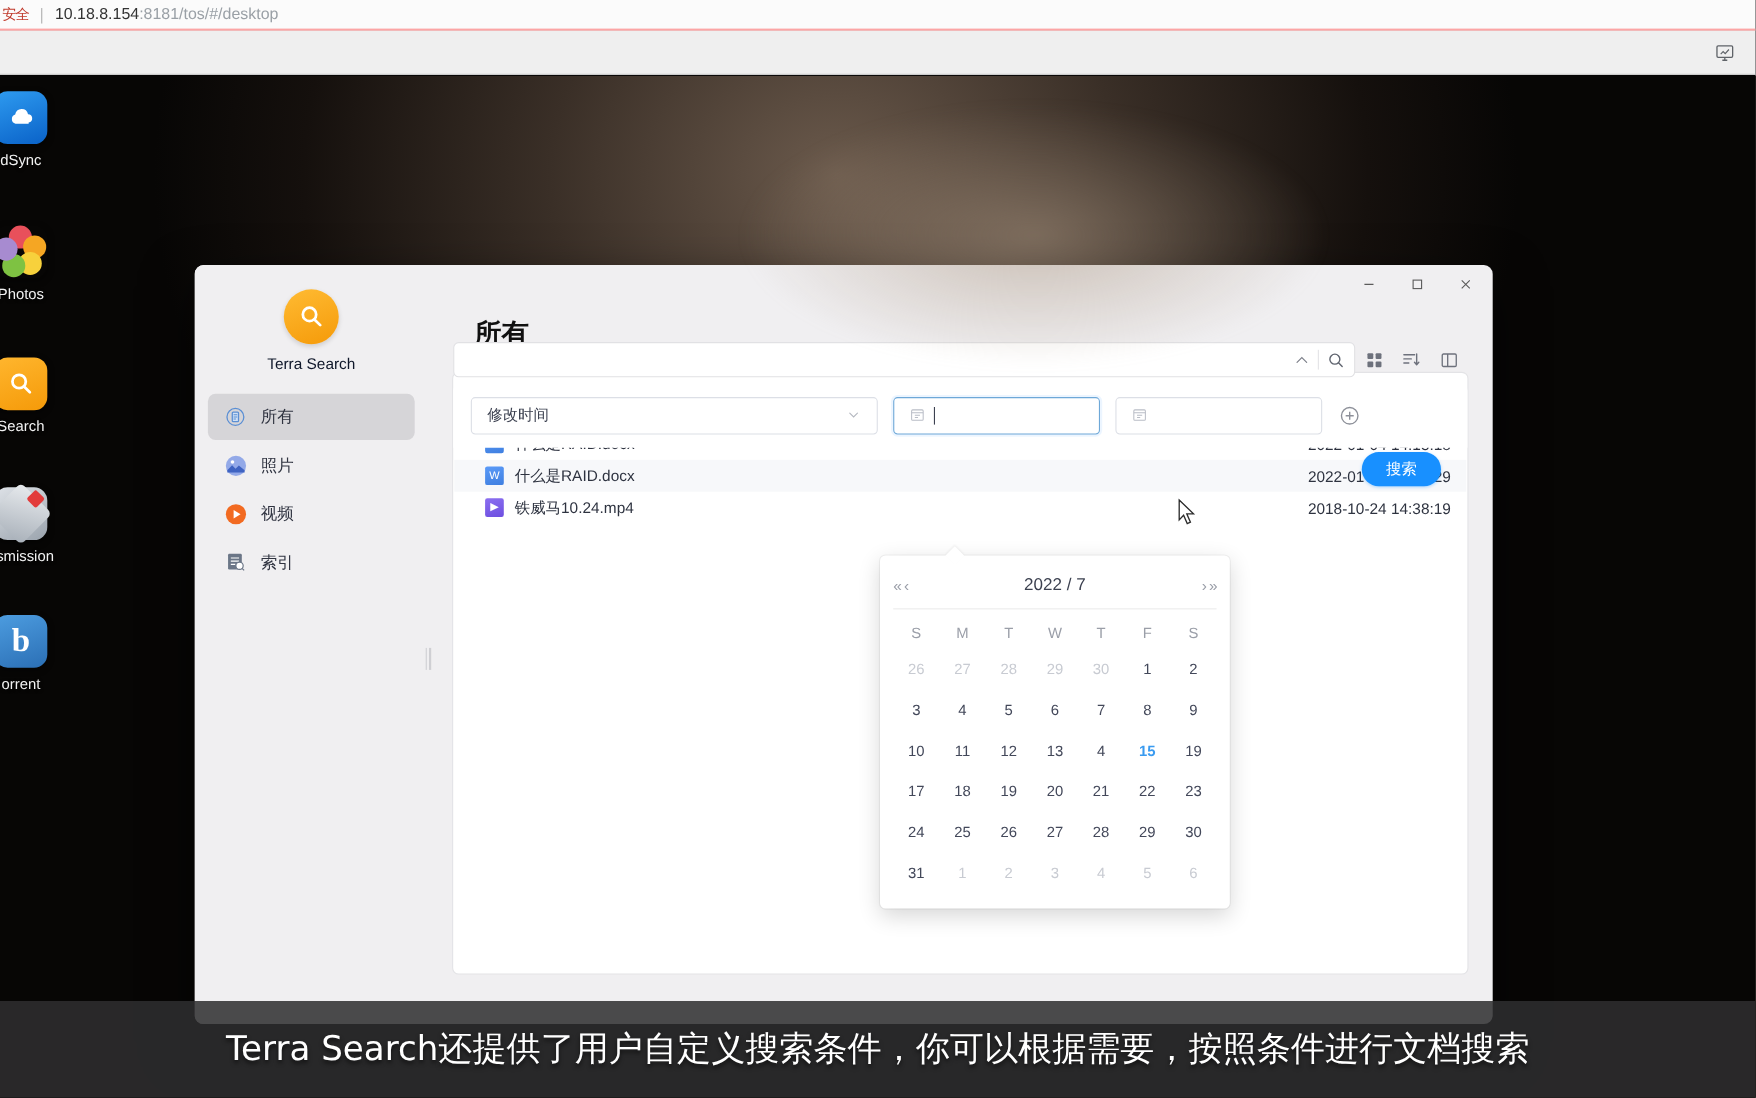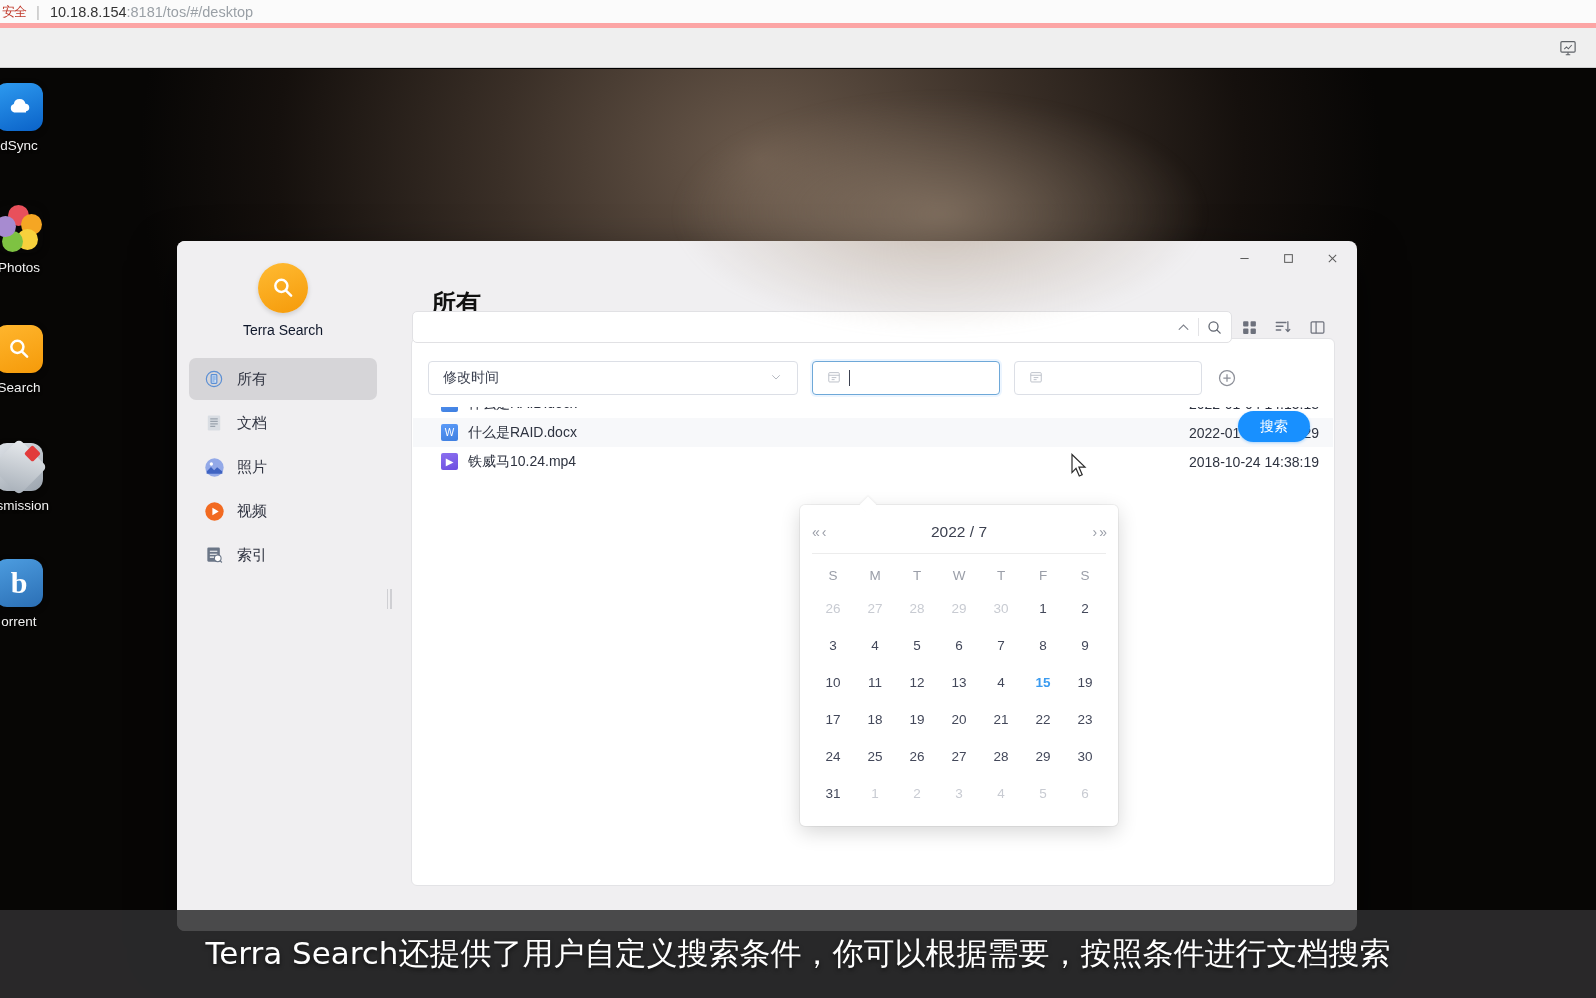--- a/index.html
+++ b/index.html
@@ -5,21 +5,21 @@
   * { box-sizing: border-box; }
   html, body { margin:0; padding:0; }
   body {
     width:1596px; height:998px; overflow:hidden; position:relative;
     font-family:"Liberation Sans","DejaVu Sans",sans-serif;
     background:#000;
   }
 
   
   #browser-chrome { position:absolute; left:0; top:0; width:1596px; height:28px;
-      background:#fbfbfb; border-bottom:5px solid #fca5a5; display:flex; align-items:center; }
+      background:#fbfbfb; border-bottom:2px solid #fca5a5; display:flex; align-items:center; }
   .secure-label { font-size:13px; color:#c0392b; padding-left:2px; letter-spacing:-1px; }
   .url-sep { color:#bbb; margin:0 10px; font-size:15px; }
   .url-text { font-size:14.5px; color:#333; }
   .url-text .dim { color:#9aa0a6; }
 
   #browser-toolbar { position:absolute; left:0; top:28px; width:1596px; height:40px;
       background:#efefef; border-bottom:1px solid #cfcfcf; }
   #ext-icon { position:absolute; right:16px; top:8px; width:24px; height:24px;
       display:flex; align-items:center; justify-content:center; color:#5f6368; }
 
@@ -248,29 +248,20 @@
         <span class="nav-ico">
           <svg width="20" height="20" viewBox="0 0 24 24" fill="none" stroke="#5b8fd4" stroke-width="1.4">
             <circle cx="12" cy="12" r="9.2"></circle>
               <rect x="8.6" y="6.8" width="6.8" height="10.4" rx="1" fill="#cfe0f5"></rect>
             <path d="M10 9.6h4M10 12h4M10 14.4h2.6" stroke="#5b8fd4" stroke-width="1.1"></path>
           </svg>
         </span>
         <span class="nav-label">所有</span>
       </div>
 
-      <div class="nav-item">
-        <span class="nav-ico">
-          <svg width="20" height="20" viewBox="0 0 24 24">
-              <rect x="4.5" y="3" width="15" height="18" rx="1.4" fill="#d9dde3"></rect>
-            <path d="M7.5 7h9M7.5 10h9M7.5 13h9M7.5 16h6" stroke="#9aa3ae" stroke-width="1.3"></path>
-            </svg>
-        </span>
-        <span class="nav-label">文档</span>
-      </div>
 
       <div class="nav-item">
         <span class="nav-ico">
           <svg width="21" height="21" viewBox="0 0 24 24">
               <circle cx="12" cy="12" r="10.5" fill="#93a9e8"></circle>
             <path d="M3 16.5l5-5 3.6 3.6 3.4-3.4L21 16.5v2.5H3z" fill="#3f63c2"></path>
             <circle cx="8.4" cy="8" r="1.9" fill="#fff"></circle>
             </svg>
         </span>
         <span class="nav-label">照片</span>

